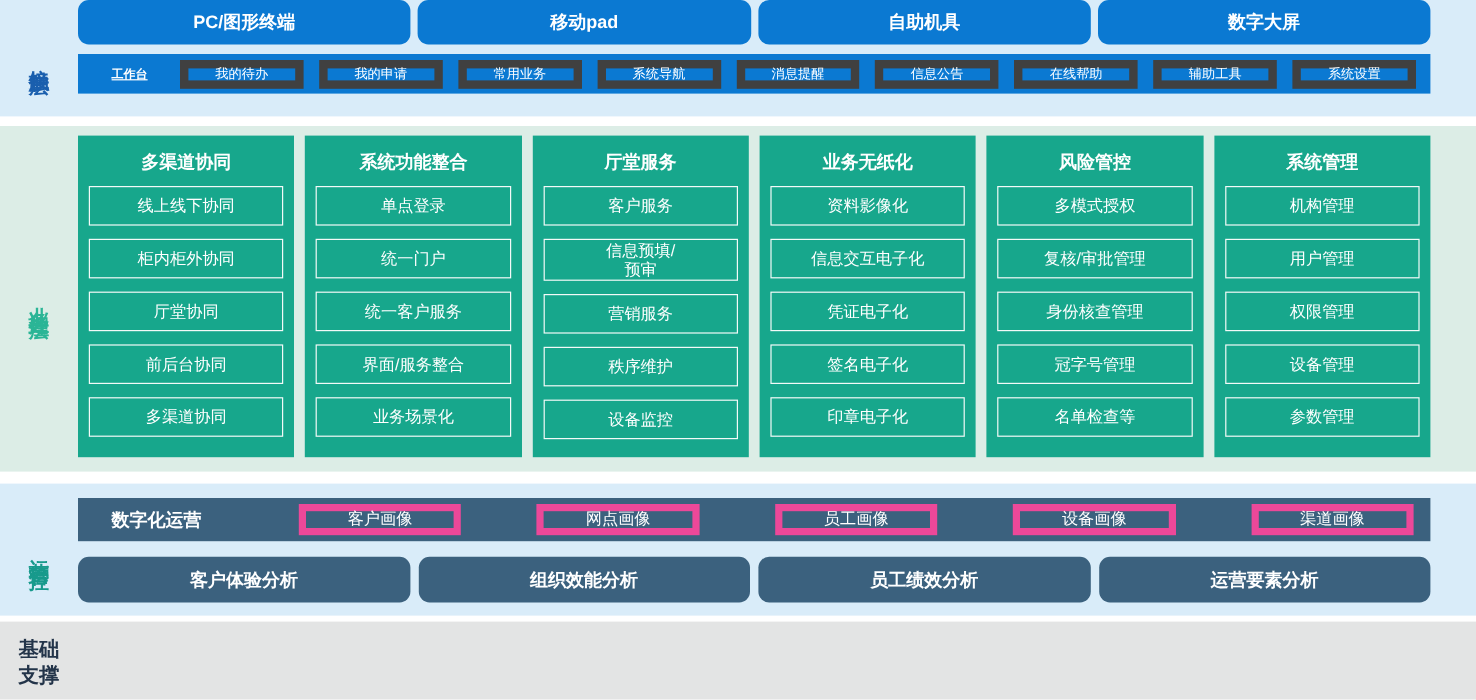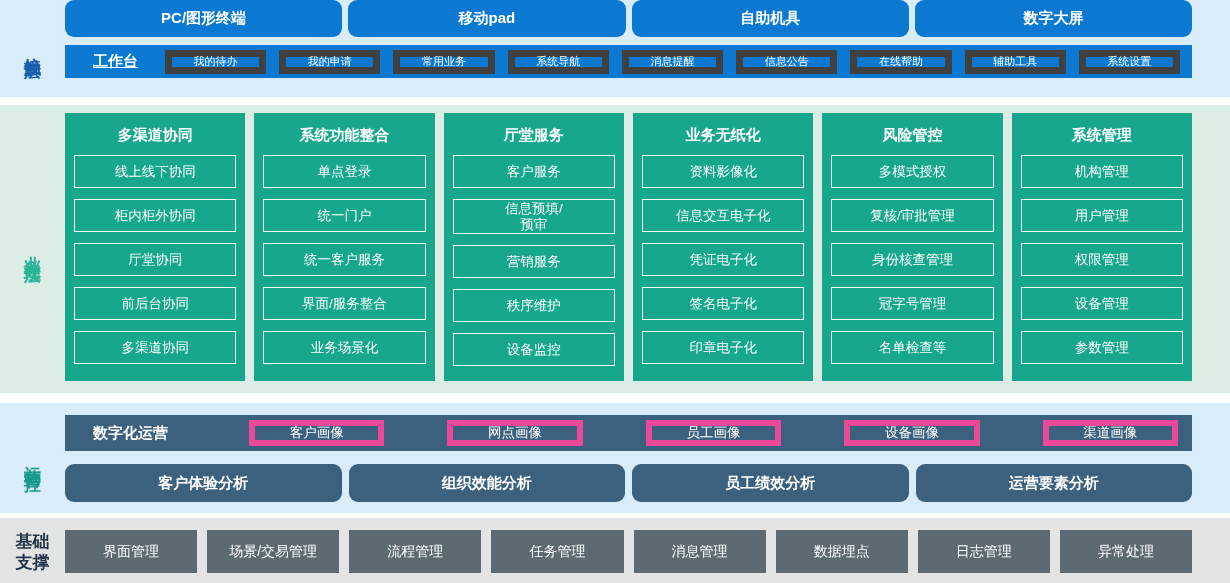--- a/index.html
+++ b/index.html
@@ -16,21 +16,21 @@
   .vlabel{writing-mode:vertical-rl;text-orientation:upright;
     font-weight:bold;font-size:17px;letter-spacing:3px;line-height:1;}
   
   .band-contact{height:97px;background:var(--bandBlue);}
   .contact-label{color:var(--blueLabel);}
   .terminals{display:flex;gap:6px;height:37px;}
   .t-btn{flex:1;background:var(--blue);border-radius:9px;color:#fff;
     font-weight:bold;font-size:15px;display:flex;align-items:center;justify-content:center;}
   .wb-bar{display:flex;align-items:center;margin-top:8px;height:33px;
     background:var(--blue);padding:0 12px;gap:13px;}
-  .wb-label{color:#fff;font-weight:bold;font-size:15px;padding:0 14px 0 16px;white-space:nowrap;text-decoration:underline;}
+  .wb-label{color:#fff;font-weight:bold;font-size:10px;padding:0 14px 0 16px;white-space:nowrap;text-decoration:underline;}
   .wb-box{flex:1;height:24px;border:7px solid #404040;color:#fff;font-size:11px;
     display:flex;align-items:center;justify-content:center;white-space:nowrap;}
   .gap1{height:8px;} .gap2{height:10px;} .gap3{height:5px;}
   
   .band-business{height:288px;background:var(--bandGreen);}
   .business-label{color:var(--greenLabel);}
   .biz-cols{display:flex;gap:9px;margin-top:8px;height:268px;}
   .biz-col{flex:1;background:var(--green);padding:6px 9px 8px;display:flex;flex-direction:column;}
   .biz-title{color:#fff;font-weight:bold;font-size:15px;text-align:center;
     height:32px;display:flex;align-items:center;justify-content:center;margin-bottom:4px;}
@@ -168,23 +168,13 @@
       </div>
   </div>
 </div>
 
 <div class="gap3"></div>
 
 <div class="band band-fnd">
   <div class="gutter">
     <div class="fnd-label">基础支撑</div>
   </div>
-  <div class="fnd-items" id="fnd-items">
-      <div class="fnd-box">界面管理</div>
-      <div class="fnd-box">场景/交易管理</div>
-      <div class="fnd-box">流程管理</div>
-      <div class="fnd-box">任务管理</div>
-      <div class="fnd-box">消息管理</div>
-      <div class="fnd-box">数据埋点</div>
-      <div class="fnd-box">日志管理</div>
-      <div class="fnd-box">异常处理</div>
-    </div>
 </div>
 
 </body></html>

